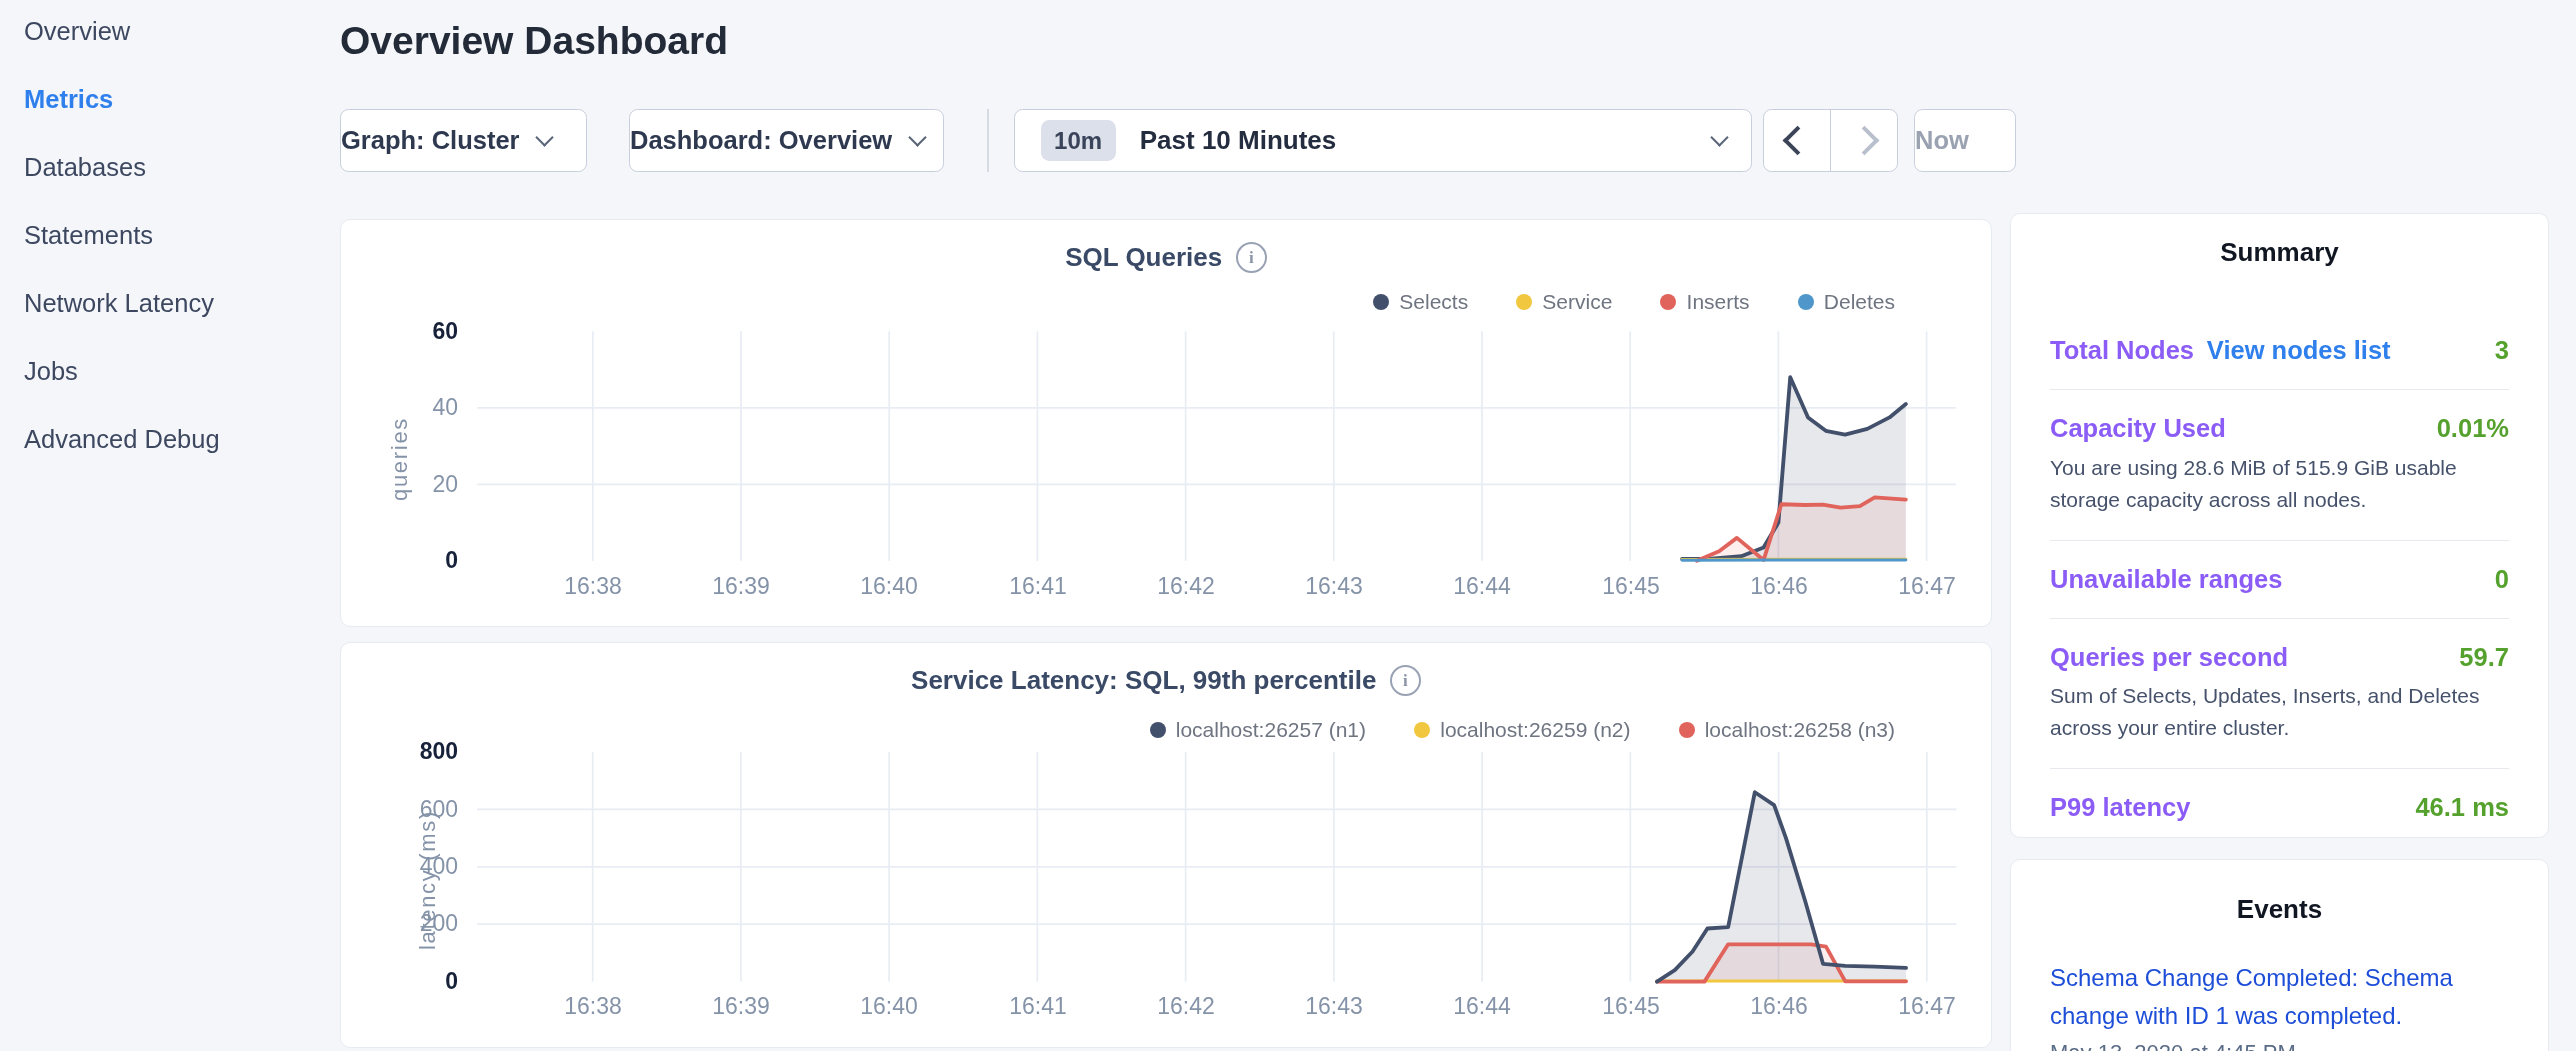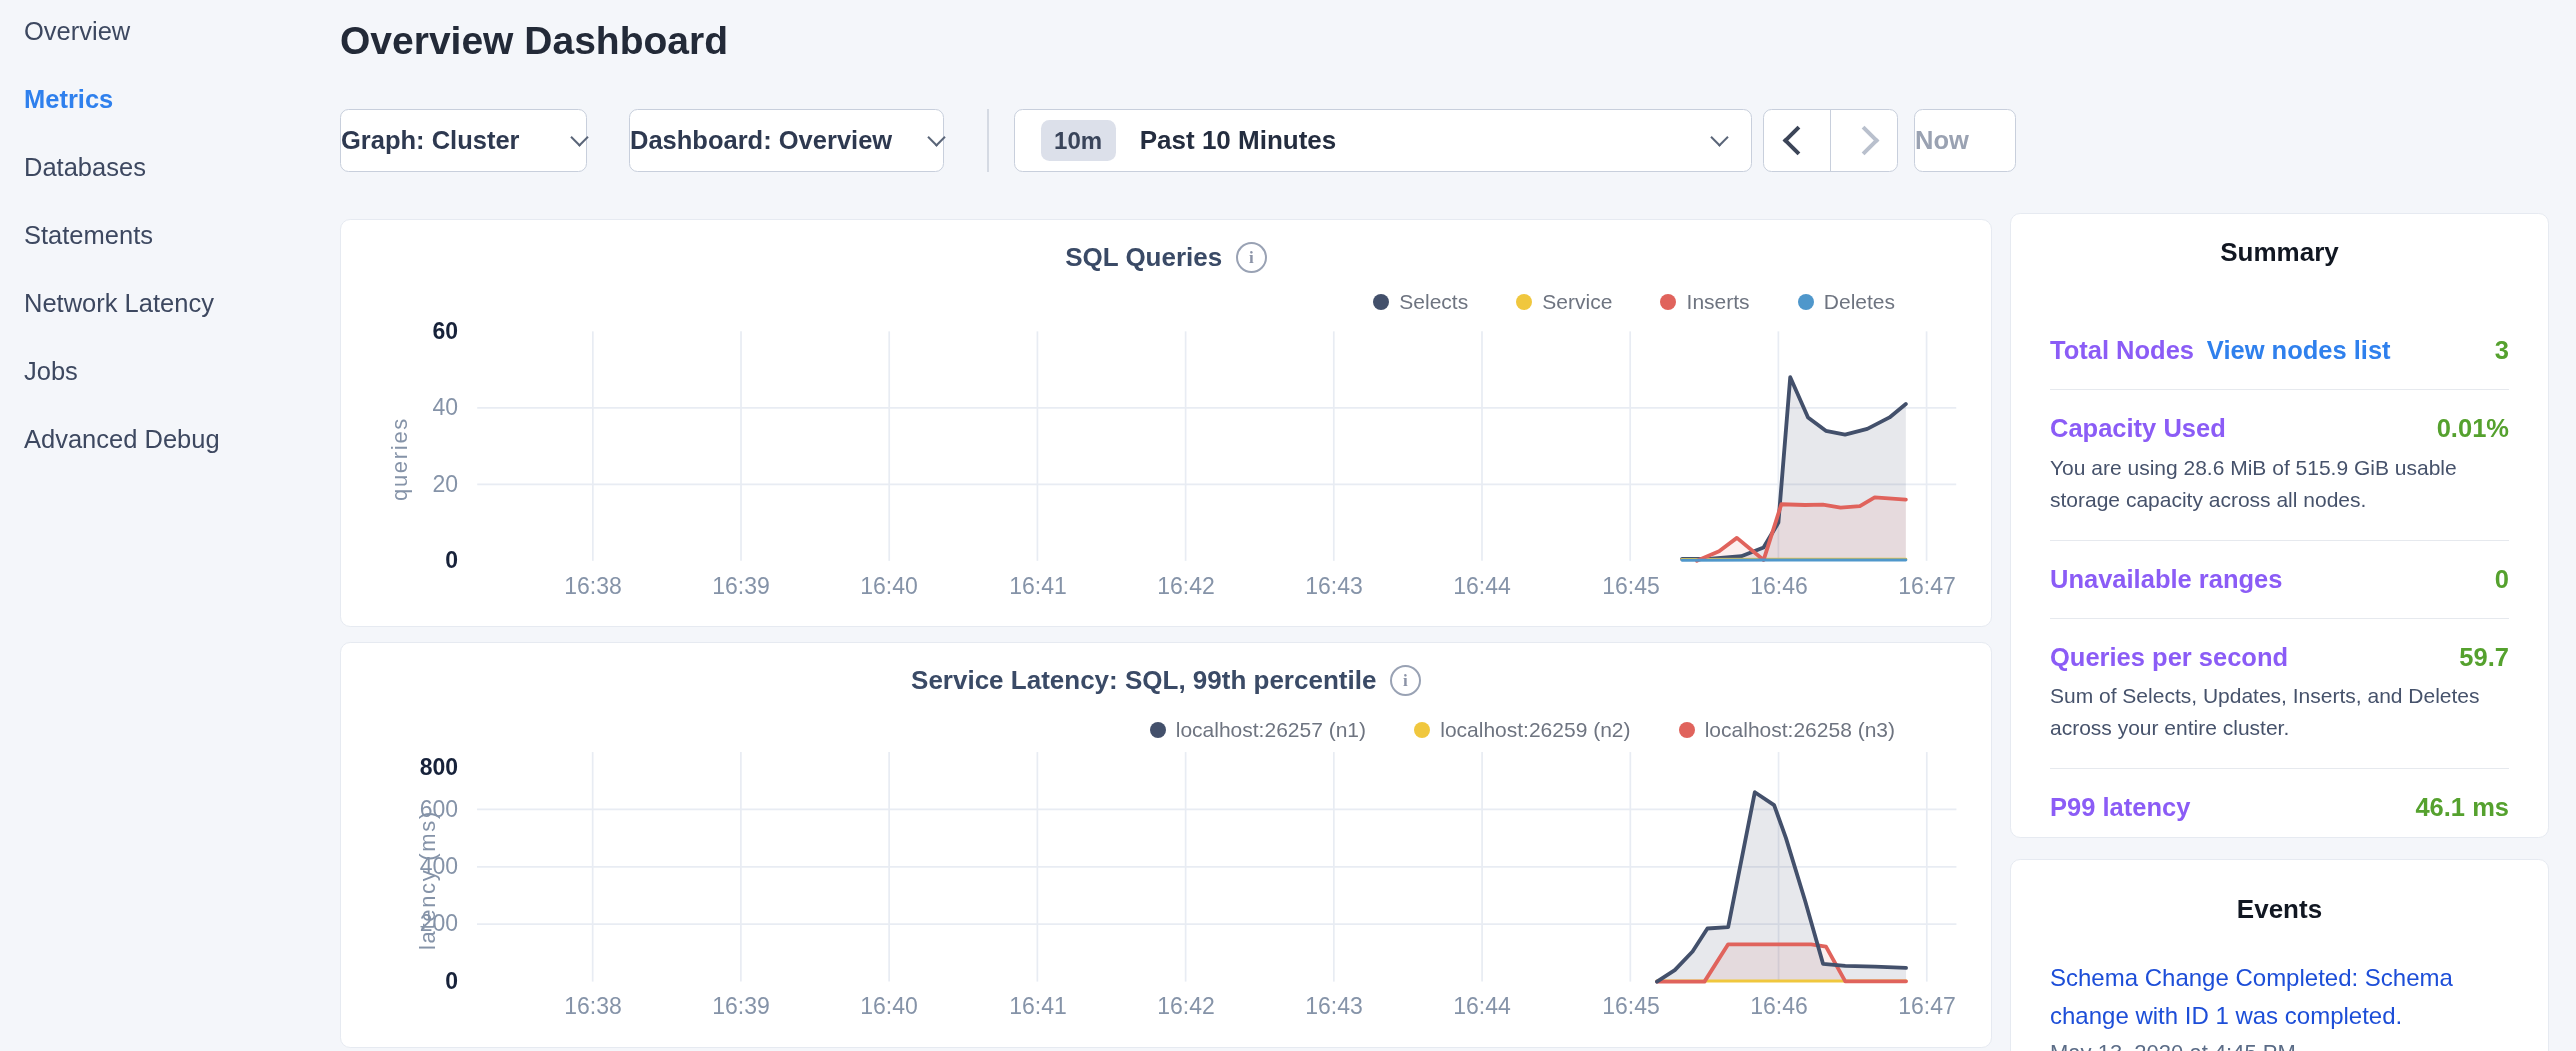--- a/index.html
+++ b/index.html
@@ -7,21 +7,21 @@
   #app{position:relative;width:2576px;height:1051px;background:#f4f6fa;overflow:hidden;}
 
   
   .side-item{position:absolute;left:24px;font-size:25.5px;color:#3d4860;cursor:pointer;white-space:nowrap;}
   .side-item.active{color:#2f80ed;font-weight:700;}
 
   
   .page-title{position:absolute;left:340px;top:18.7px;font-size:39px;font-weight:600;color:#232a38;}
 
   
-  .btn{position:absolute;background:#fff;border:1.7px solid #c8cfdc;border-radius:8.5px;display:flex;align-items:center;justify-content:space-between;gap:18.7px;font-size:25.5px;font-weight:700;color:#2e3950;cursor:pointer;box-sizing:border-box;}
+  .btn{position:absolute;background:#fff;border:1.7px solid #c8cfdc;border-radius:8.5px;display:flex;align-items:center;justify-content:flex-start;gap:18.7px;font-size:25.5px;font-weight:700;color:#2e3950;cursor:pointer;box-sizing:border-box;}
   .chev{display:inline-block;width:11px;height:11px;border-right:2.6px solid #5a6578;border-bottom:2.6px solid #5a6578;transform:rotate(45deg);margin-top:-6.8px;}
   .vdivider{position:absolute;width:1.7px;background:#d5dae3;}
   .time-badge{background:#dce0ea;border-radius:8.5px;padding:6.8px 13.6px;font-size:24px;font-weight:700;color:#39445a;}
   .arrow{display:inline-block;width:17px;height:17px;}
   .arrow.left{border-left:4.3px solid #3c4558;border-bottom:4.3px solid #3c4558;transform:rotate(45deg);}
   .arrow.right{border-right:4.3px solid #b9c0cd;border-top:4.3px solid #b9c0cd;transform:rotate(45deg);}
 
   
   .card{position:absolute;background:#fff;border:1.7px solid #e6eaf1;border-radius:10.2px;box-sizing:border-box;}
   .chart-title-row{position:absolute;top:22px;left:0;width:100%;display:flex;align-items:center;justify-content:center;gap:13.6px;}
@@ -192,21 +192,21 @@
           <path d="M1547.8156312625254 398 L1547.8156312625254 398 L1603.6072144288578 398 L1631.5030060120241 354.125 L1729.1382765531064 354.125 L1746.5731462925853 356.825 L1769.2384769539078 397.6625 L1840.7214428857715 397.6625 L1840.7214428857715 398 Z" fill="rgba(224,99,92,0.10)" stroke="none"></path>
           <path d="M1547.8156312625254 398 L1547.8156312625254 398 L1568.7374749499002 384.5 L1589.6593186372747 362.5625 L1607.0941883767537 335.5625 L1631.5030060120241 333.875 L1662.8857715430863 175.25 L1685.551102204409 190.4375 L1699.4989979959923 229.25 L1722.1643286573146 303.5 L1743.0861723446897 377.075 L1769.2384769539078 379.4375 L1804.108216432866 380.45 L1840.7214428857715 381.8 L1840.7214428857715 398 Z" fill="rgba(67,80,107,0.13)" stroke="none"></path>
           <polyline points="1547.8156312625254,397.325 1840.7214428857715,397.325" fill="none" stroke="#f0c73e" stroke-width="3.5" stroke-linejoin="round" stroke-linecap="round"></polyline>
           <polyline points="1547.8156312625254,398 1603.6072144288578,398 1631.5030060120241,354.125 1729.1382765531064,354.125 1746.5731462925853,356.825 1769.2384769539078,397.6625 1840.7214428857715,397.6625" fill="none" stroke="#e0635c" stroke-width="4.5" stroke-linejoin="round" stroke-linecap="round"></polyline>
           <polyline points="1547.8156312625254,398 1568.7374749499002,384.5 1589.6593186372747,362.5625 1607.0941883767537,335.5625 1631.5030060120241,333.875 1662.8857715430863,175.25 1685.551102204409,190.4375 1699.4989979959923,229.25 1722.1643286573146,303.5 1743.0861723446897,377.075 1769.2384769539078,379.4375 1804.108216432866,380.45 1840.7214428857715,381.8" fill="none" stroke="#43506b" stroke-width="4.5" stroke-linejoin="round" stroke-linecap="round"></polyline>
         </svg>
         <div class="ytick bold" style="left: 0px; width: 117px; top: 325px;">0</div>
         <div class="ytick" style="left: 0px; width: 117px; top: 267px;">200</div>
         <div class="ytick" style="left: 0px; width: 117px; top: 210px;">400</div>
         <div class="ytick" style="left: 0px; width: 117px; top: 153px;">600</div>
-        <div class="ytick bold" style="left: 0px; width: 117px; top: 95px; margin-top: 16px;">800</div>
+        <div class="ytick bold" style="left: 0px; width: 117px; top: 95px;">800</div>
         <div class="xtick" style="left: 201px; width: 102px; top: 350px;">16:38</div>
         <div class="xtick" style="left: 349px; width: 102px; top: 350px;">16:39</div>
         <div class="xtick" style="left: 497px; width: 102px; top: 350px;">16:40</div>
         <div class="xtick" style="left: 646px; width: 102px; top: 350px;">16:41</div>
         <div class="xtick" style="left: 794px; width: 102px; top: 350px;">16:42</div>
         <div class="xtick" style="left: 942px; width: 102px; top: 350px;">16:43</div>
         <div class="xtick" style="left: 1090px; width: 102px; top: 350px;">16:44</div>
         <div class="xtick" style="left: 1239px; width: 102px; top: 350px;">16:45</div>
         <div class="xtick" style="left: 1387px; width: 102px; top: 350px;">16:46</div>
         <div class="xtick" style="left: 1535px; width: 102px; top: 350px;">16:47</div>

